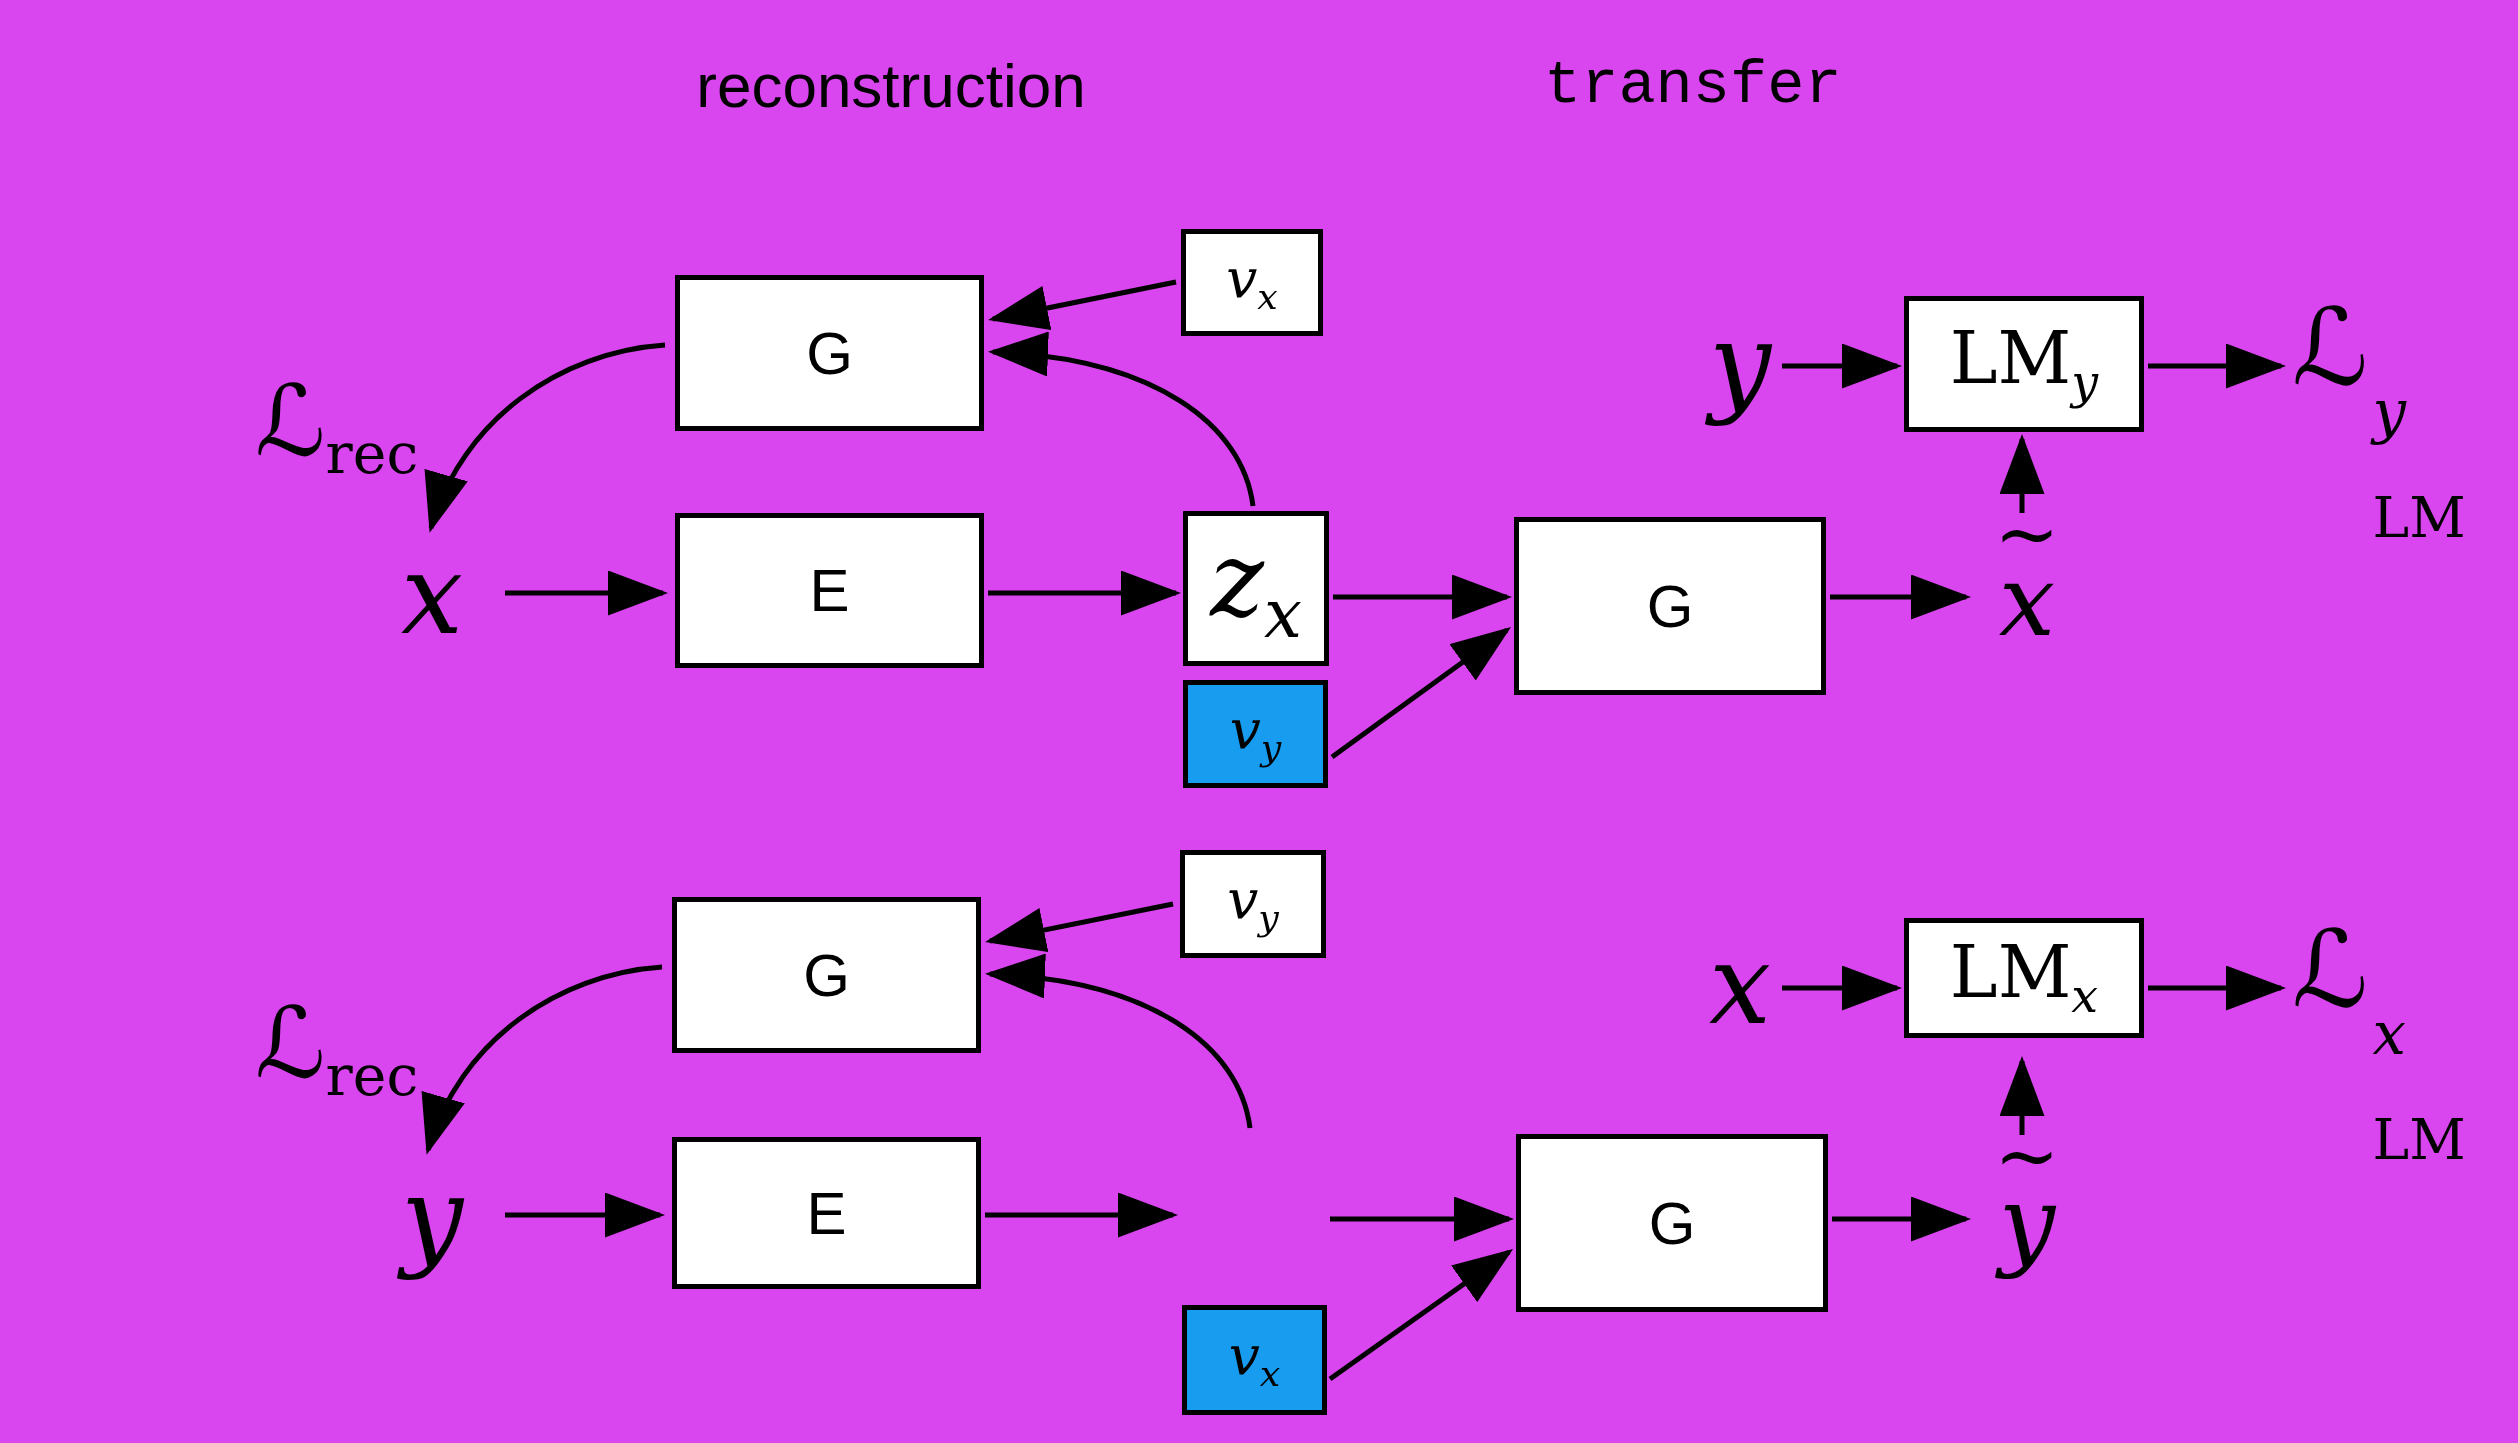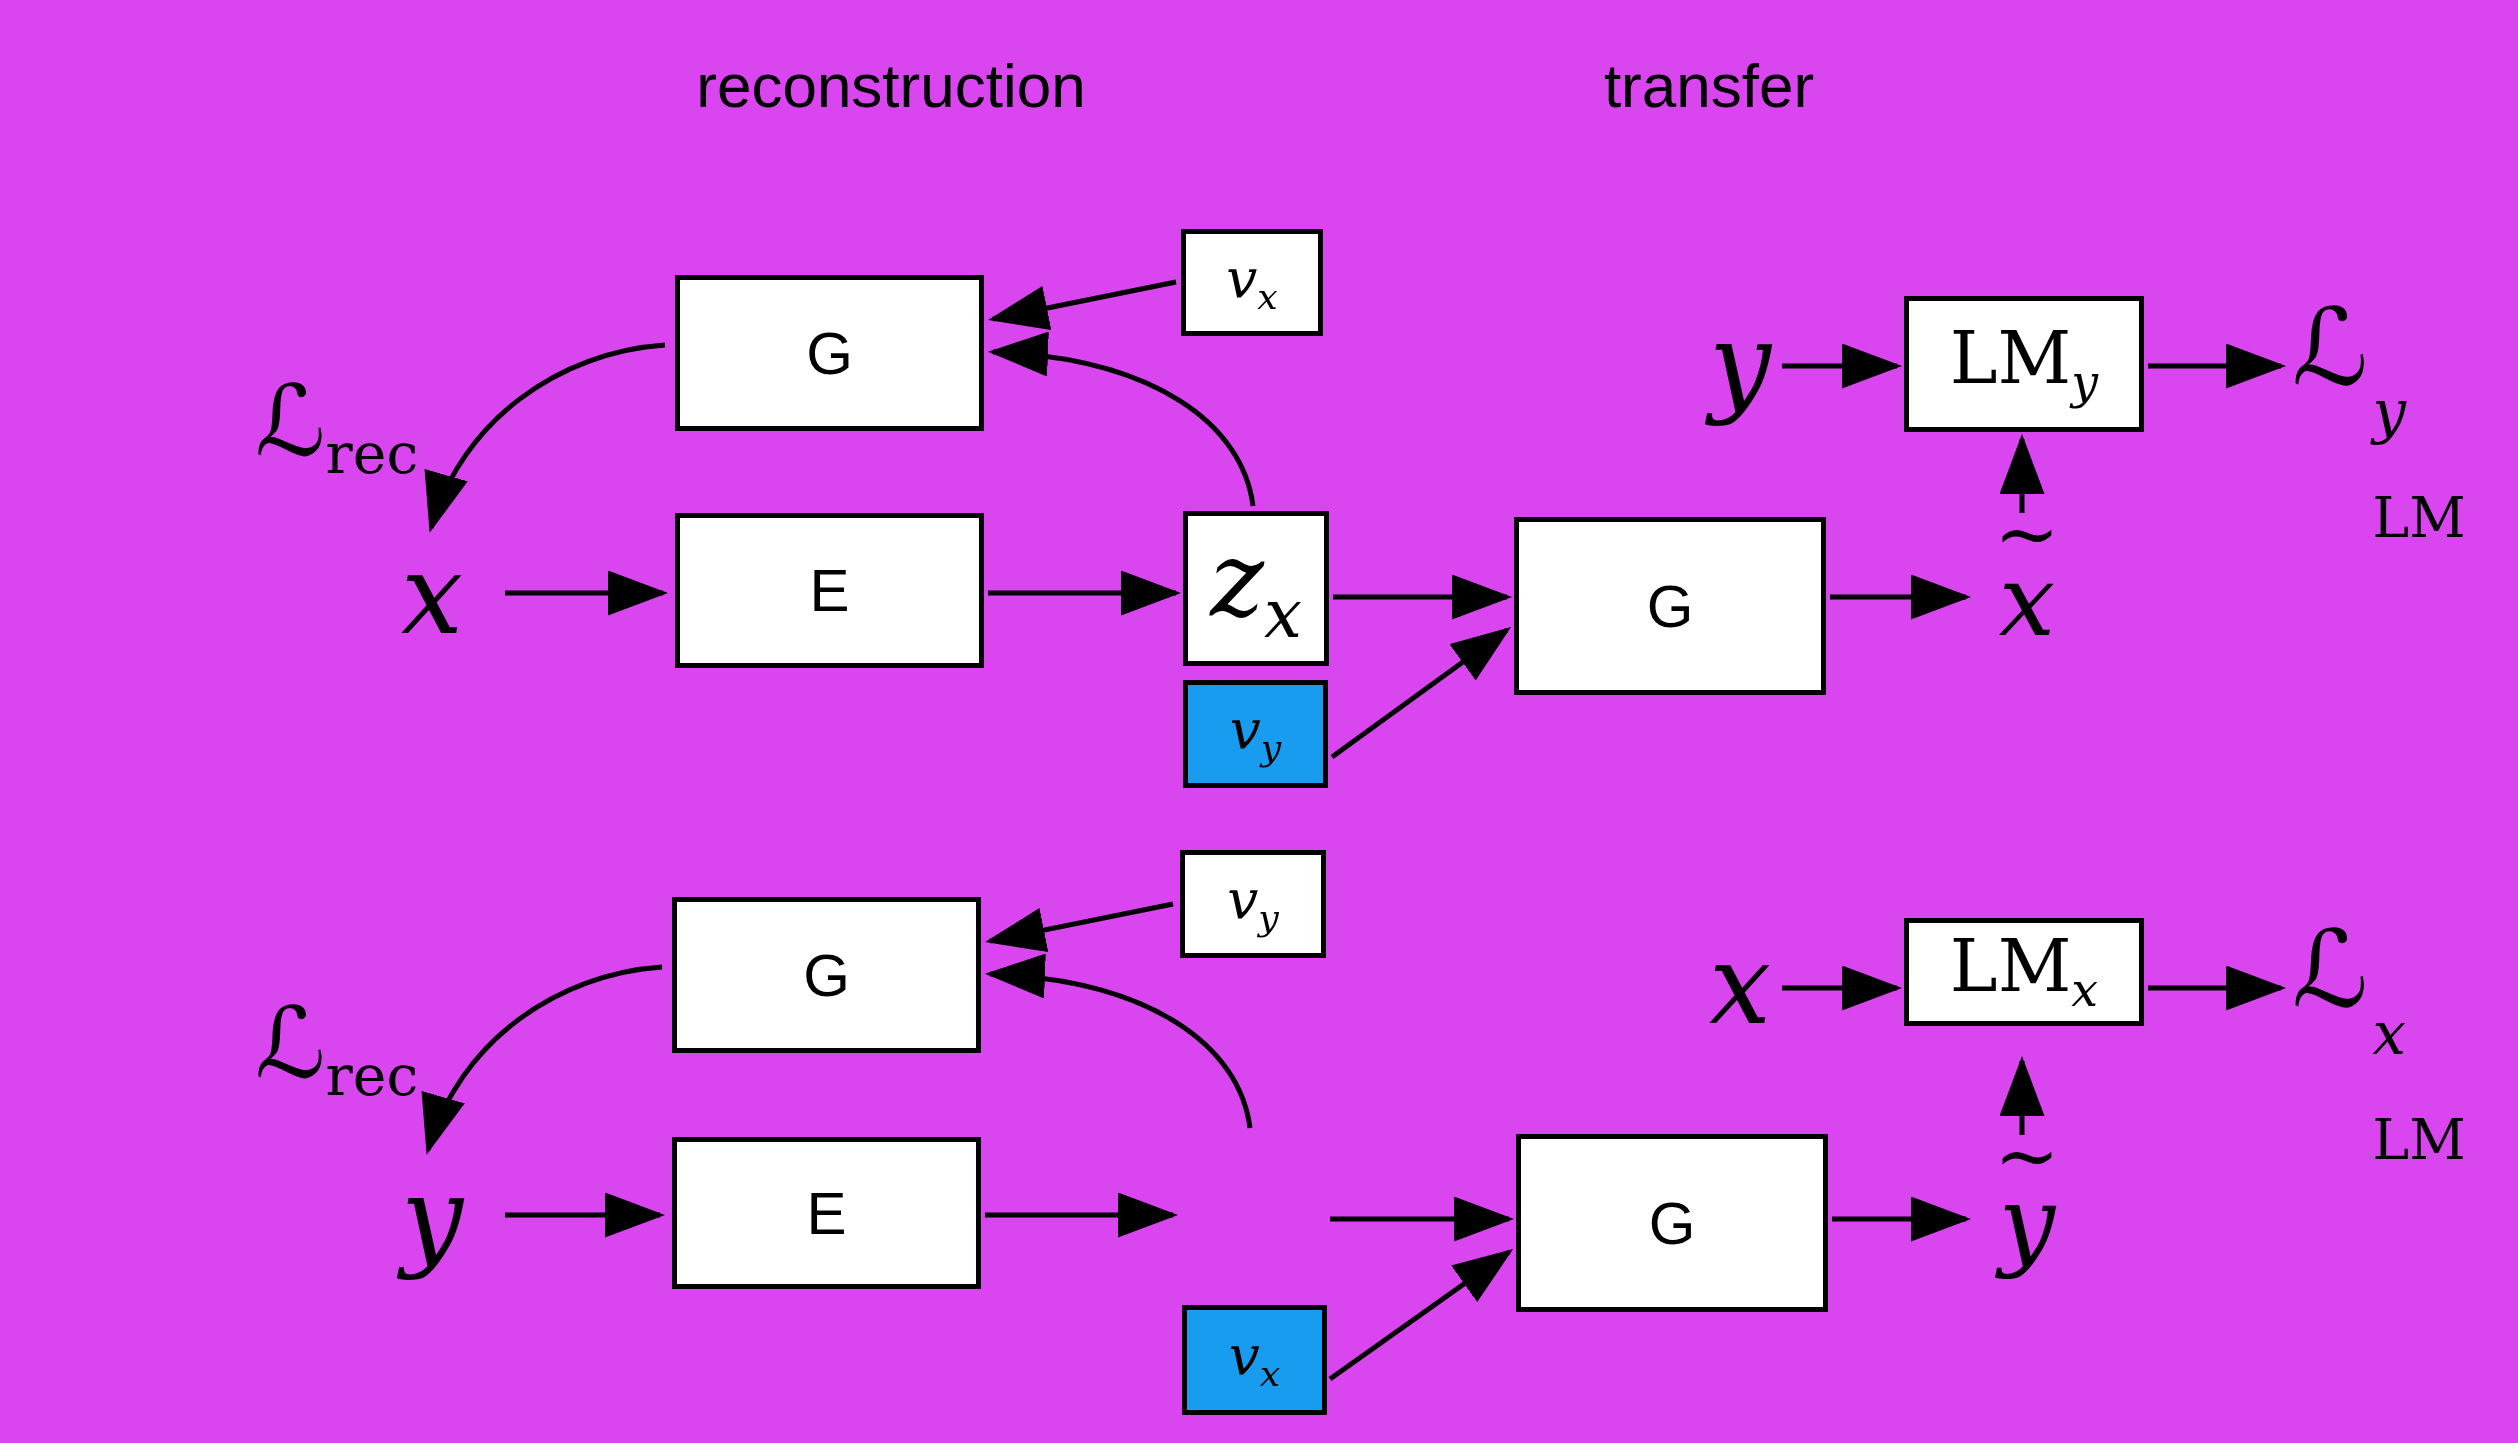--- a/index.html
+++ b/index.html
@@ -68,21 +68,21 @@
       <path d="M 2022 1135 L 2022 1061" marker-end="url(#ah)"></path>
       <path d="M 1782 988 L 1897 988" marker-end="url(#ah)"></path>
       <path d="M 2148 988 L 2281 988" marker-end="url(#ah)"></path>
       <path d="M 1173 904 L 990 941" marker-end="url(#ah)"></path>
       <path d="M 1250 1128 C 1240 1047 1152 980 990 974" marker-end="url(#ah)"></path>
       <path d="M 662 967 C 557 974 459 1042 428 1150" marker-end="url(#ah)"></path>
     </g>
   </svg>
 
   <div class="lbl title ctr" style="left:641px; top:52px; width:500px;">reconstruction</div>
-  <div class="lbl title ctr" style="left:1584px; top:52px; width:250px;">transfer</div>
+  <div class="lbl title ctr" style="left:1544px; top:52px; width:250px;font-family:Liberation Mono, monospace;">transfer</div>
 
   <div class="box" style="left:675px; top:275px; width:309px; height:156px;">
     <span class="boxletter">G</span>
   </div>
   <div class="box" style="left:675px; top:513px; width:309px; height:155px;">
     <span class="boxletter">E</span>
   </div>
   <div class="box" style="left:1181px; top:229px; width:142px; height:107px;">
     <span class="mi vlabel"><span>v</span><span class="sub">x</span></span>
   </div>
@@ -123,21 +123,21 @@
   </div>
   <div class="box" style="left:1180px; top:850px; width:146px; height:108px;">
     <span class="mi vlabel"><span>v</span><span class="sub">y</span></span>
   </div>
   <div class="box hl" style="left:1182px; top:1305px; width:145px; height:110px;">
     <span class="mi vlabel"><span>v</span><span class="sub">x</span></span>
   </div>
   <div class="box" style="left:1516px; top:1134px; width:312px; height:178px;">
     <span class="boxletter">G</span>
   </div>
-  <div class="box" style="left:1904px; top:918px; width:240px; height:108px;">
+  <div class="box" style="left:1904px; top:918px; width:240px; height:120px;">
     <span><span class="mr lmbase">LM</span><span class="mi lmbase"><span class="sub">x</span></span></span>
   </div>
 
   <div class="lbl" style="left:255px; top:994px;">
     <span class="mr losschar">ℒ</span><span class="mr losschar"><span class="sub" style="font-size:0.58em;">rec</span></span>
   </div>
   <div class="lbl mi biglet ctr" style="left:377px; top:1162px; width:110px;">y</div>
   <div class="lbl mi biglet ctr" style="left:1685px; top:930px; width:110px;">x</div>
   <div class="lbl tilde-stack" style="left:1977px; top:1140px; width:100px;">
     <span class="tilde">~</span>

